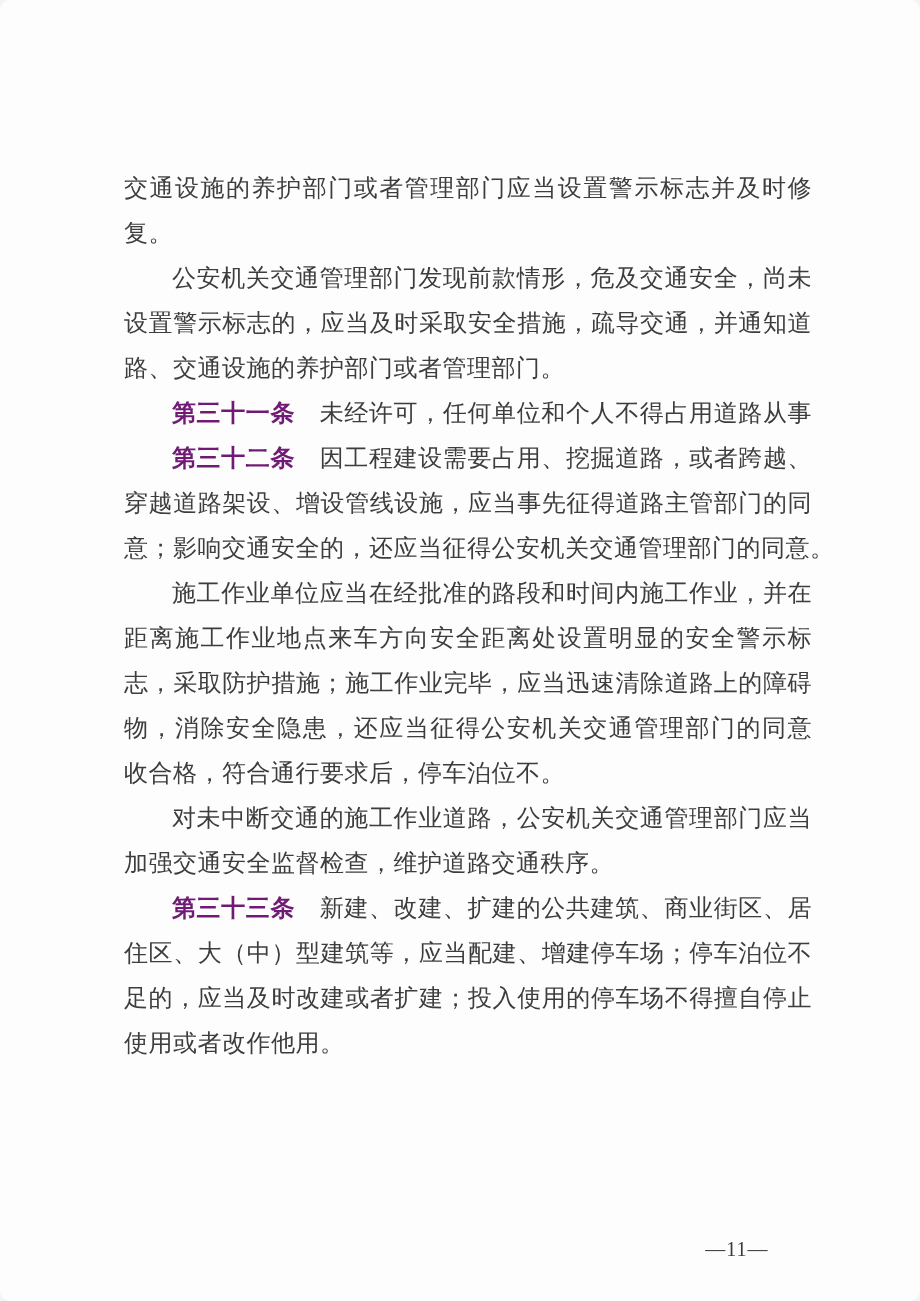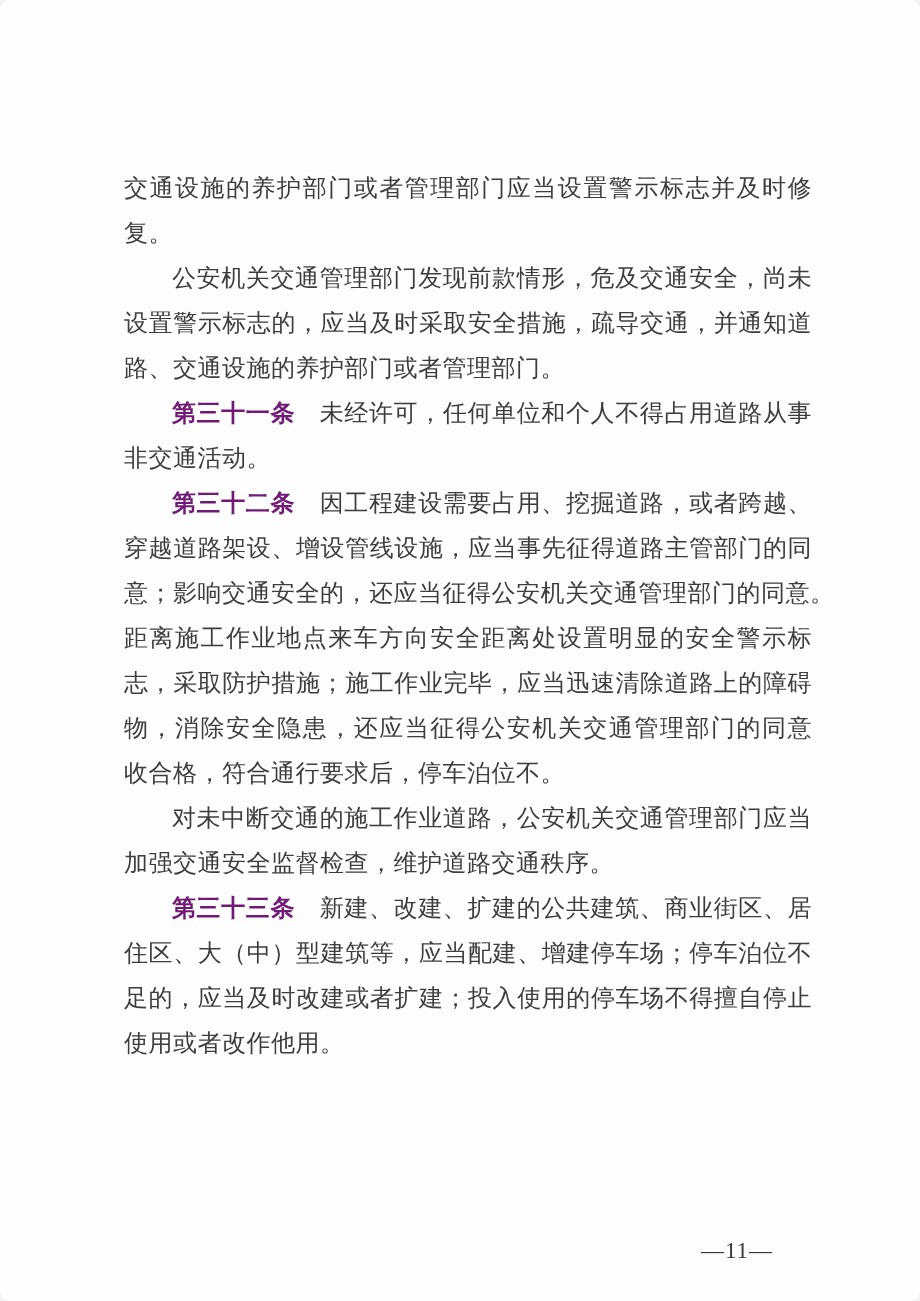--- a/index.html
+++ b/index.html
@@ -45,40 +45,40 @@
   .article-no {
     font-weight: 700;
     color: #701a75;
   }
   .page-number {
     position: absolute;
     top: 1238px;
     right: 128px;
     width: 110px;
     text-align: center;
-    font-size: 23px;
+    font-size: 20px;
     color: #3a3a3a;
     letter-spacing: 1px;
   }
 </style>
 </head>
 <body>
 
 <div class="page" style="background: rgb(253, 253, 253);">
   <div class="textblock">
       <div class="line fill">交通设施的养护部门或者管理部门应当设置警示标志并及时修</div>
       <div class="line">复。</div>
       <div class="line fill indent">公安机关交通管理部门发现前款情形，危及交通安全，尚未</div>
       <div class="line fill">设置警示标志的，应当及时采取安全措施，疏导交通，并通知道</div>
       <div class="line">路、交通设施的养护部门或者管理部门。</div>
       <div class="line fill indent"><span class="article-no">第三十一条</span>　未经许可，任何单位和个人不得占用道路从事</div>
-      <div class="line">非交通活动。</div>
       <div class="line fill indent"><span class="article-no">第三十二条</span>　因工程建设需要占用、挖掘道路，或者跨越、</div>
       <div class="line fill">穿越道路架设、增设管线设施，应当事先征得道路主管部门的同</div>
       <div class="line fill">意；影响交通安全的，还应当征得公安机关交通管理部门的同意。</div>
+      <div class="line fill indent">施工作业单位应当在经批准的路段和时间内施工作业，并在</div>
       <div class="line fill">距离施工作业地点来车方向安全距离处设置明显的安全警示标</div>
       <div class="line fill">志，采取防护措施；施工作业完毕，应当迅速清除道路上的障碍</div>
       <div class="line fill">物，消除安全隐患，还应当征得公安机关交通管理部门的同意</div>
       <div class="line">收合格，符合通行要求后，停车泊位不。</div>
       <div class="line fill indent">对未中断交通的施工作业道路，公安机关交通管理部门应当</div>
       <div class="line">加强交通安全监督检查，维护道路交通秩序。</div>
       <div class="line fill indent"><span class="article-no">第三十三条</span>　新建、改建、扩建的公共建筑、商业街区、居</div>
       <div class="line fill">住区、大（中）型建筑等，应当配建、增建停车场；停车泊位不</div>
       <div class="line fill">足的，应当及时改建或者扩建；投入使用的停车场不得擅自停止</div>
       <div class="line">使用或者改作他用。</div>

